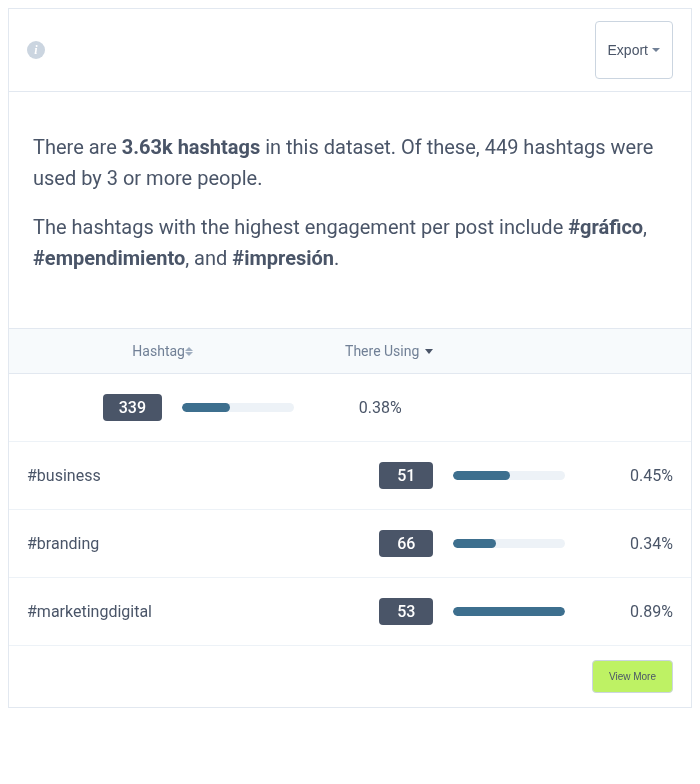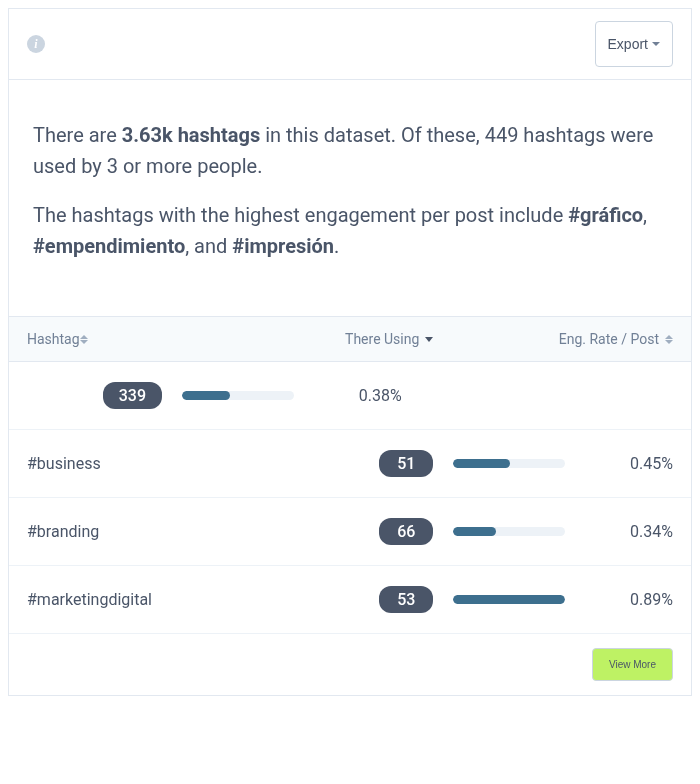--- a/index.html
+++ b/index.html
@@ -45,21 +45,21 @@
       justify-content: center;
       font-size: 12px;
       font-style: italic;
       font-weight: bold;
       font-family: Georgia, serif;
     }
     .export-btn {
       border: 1px solid #cbd5e0;
       background: #fff;
       color: #4a5568;
-      padding: 14px 12px;
+      padding: 20px 12px;
       border-radius: 4px;
       font-size: 14px;
       cursor: pointer;
       display: flex;
       align-items: center;
       gap: 4px;
       text-align: center;
     }
     .chevron-down {
       width: 0;
@@ -87,20 +87,21 @@
       border-top: 1px solid #e2e8f0;
       border-bottom: 1px solid #e2e8f0;
       padding: 14px 18px;
       font-size: 14px;
       color: #718096;
     }
     .col-hashtag {
       flex: 0 0 42%;
       display: flex;
       align-items: center;
+      justify-content: center;
     }
     .col-people {
       flex: 0 0 24%;
       display: flex;
       align-items: center;
       justify-content: flex-end;
       gap: 6px;
       padding-right: 20px;
     }
     .col-eng {
@@ -138,21 +139,21 @@
     .row-people {
       flex: 0 0 24%;
       display: flex;
       justify-content: flex-end;
       padding-right: 20px;
     }
     .pill {
       background: #4a5568;
       color: #fff;
       padding: 4px 16px;
-      border-radius: 12px;
+      border-radius: 4px;
       font-size: 16px;
       font-weight: 500;
       min-width: 54px;
       text-align: center;
       display: inline-block;
     }
     .row-eng {
       flex: 0 0 34%;
       display: flex;
       align-items: center;
@@ -223,27 +224,20 @@
         <span class="sort-up"></span>
         <span class="sort-down"></span>
       </span>
     </div>
     <div class="col-people">
       <span>There Using</span>
       <span class="sort-icon">
         <span class="sort-down sort-down-active"></span>
       </span>
     </div>
-    <div class="col-eng">
-      <span>Eng. Rate / Post</span>
-      <span class="sort-icon">
-        <span class="sort-up"></span>
-        <span class="sort-down"></span>
-      </span>
-    </div>
   </div>
 
   <div id="table-body">
       <div class="table-row">
         <div class="row-people">
           <span class="pill">339</span>
         </div>
         <div class="row-eng">
           <div class="bar-track">
             <div class="bar-fill" style="width: 43%;"></div>

